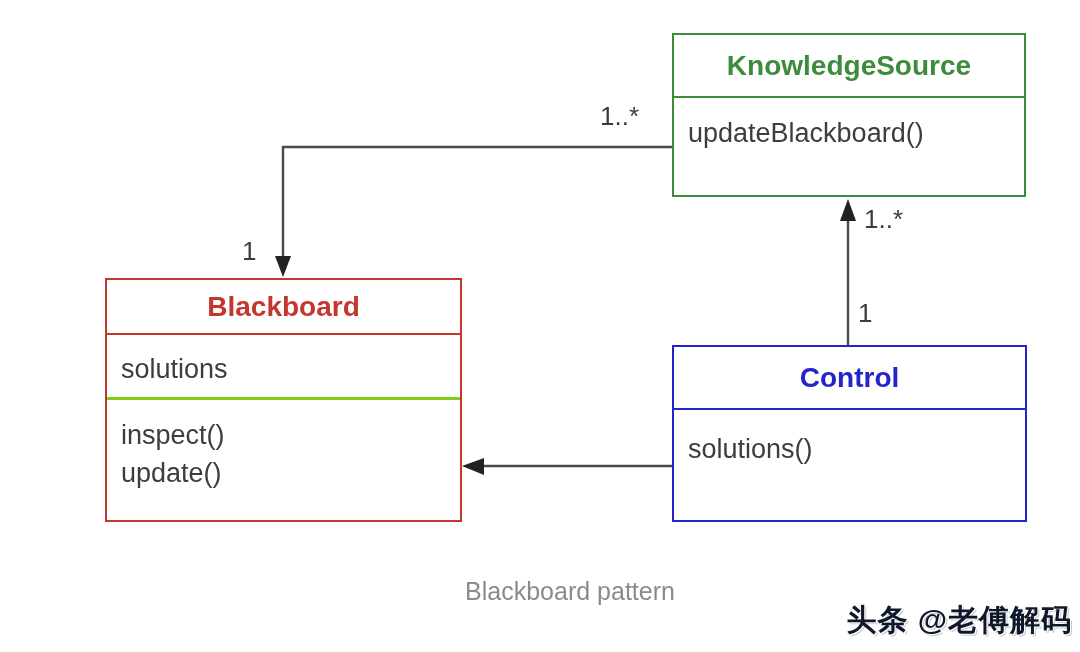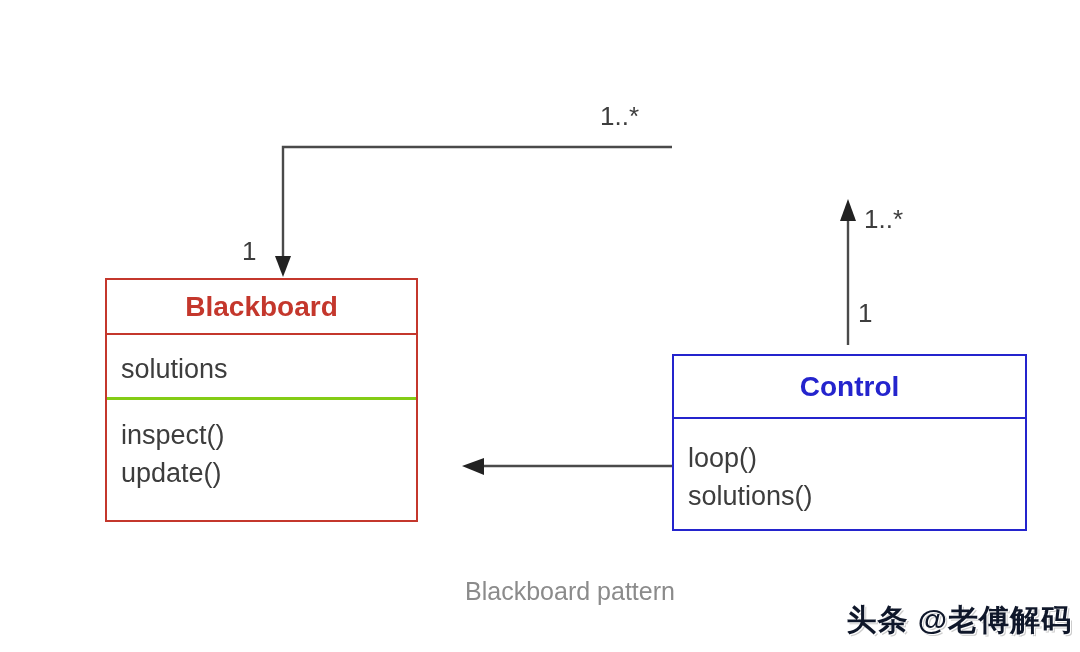--- a/index.html
+++ b/index.html
@@ -46,21 +46,21 @@
     font-size: 27px;
     color: #3d3d3d;
     line-height: 38px;
     padding: 16px 14px;
     flex: 1 1 auto;
   }
 
   .box-ks { left: 672px; top: 33px;  width: 354px; height: 164px; border-color: #3c8c3c; }
   .box-ks .uml-title { height: 63px; color: #3c8c3c; border-bottom: 2px solid #3c8c3c; }
 
-  .box-bb { left: 105px; top: 278px; width: 313px; height: 244px; border-color: #c4372c; }
+  .box-bb { left: 105px; top: 278px; width: 357px; height: 244px; border-color: #c4372c; }
   .box-bb .uml-title { height: 55px; color: #c4372c; border-bottom: 2px solid #c4372c; }
   .box-bb .attrs { flex: 0 0 auto; height: 65px; padding: 15px 14px; border-bottom: 3px solid #84cc16; }
   .box-bb .methods { }
 
   .box-ctrl { left: 672px; top: 345px; width: 355px; height: 177px; border-color: #2424cd; }
   .box-ctrl .uml-title { height: 63px; color: #2424cd; border-bottom: 2px solid #2424cd; }
   .box-ctrl .methods { padding-top: 20px; }
 
   .mult-label {
     position: absolute;
@@ -103,36 +103,41 @@
     <polyline class="edge" points="672,147 283,147 283,259"></polyline>
     <polygon class="head" points="283,277 275,256 291,256"></polygon>
 
     <line class="edge" x1="848" y1="345" x2="848" y2="220"></line>
     <polygon class="head" points="848,199 840,221 856,221"></polygon>
 
     <line class="edge" x1="672" y1="466" x2="483" y2="466"></line>
     <polygon class="head" points="462,466 484,458 484,475"></polygon>
   </svg>
 
+  <div class="uml-box box-ks" style="border-color: rgb(60, 140, 60);">
+    <div class="uml-title" style="color: rgb(60, 140, 60);">KnowledgeSource</div>
+    <div class="uml-section methods">
+      <div>updateBlackboard()</div>
+    </div>
+  </div>
 
   <div class="uml-box box-bb" style="border-color: rgb(196, 55, 44);">
     <div class="uml-title" style="color: rgb(196, 55, 44);">Blackboard</div>
     <div class="uml-section attrs">
       <div>solutions</div>
     </div>
     <div class="uml-section methods">
       <div>inspect()</div>
       <div>update()</div>
     </div>
   </div>
 
-  <div class="uml-box box-ctrl" style="border-color: rgb(36, 36, 205); margin-top: 9px;">
+  <div class="uml-box box-ctrl" style="border-color: rgb(36, 36, 205);">
     <div class="uml-title" style="color: rgb(36, 36, 205);">Control</div>
     <div class="uml-section methods">
-      <div>loop()</div>
       <div>solutions()</div>
     </div>
   </div>
 
   <span class="mult-label lbl-r0-src">1..*</span>
   <span class="mult-label lbl-r0-tgt">1</span>
   <span class="mult-label lbl-r1-tgt">1..*</span>
   <span class="mult-label lbl-r1-src">1</span>
 
   <div class="caption">Blackboard pattern</div>

